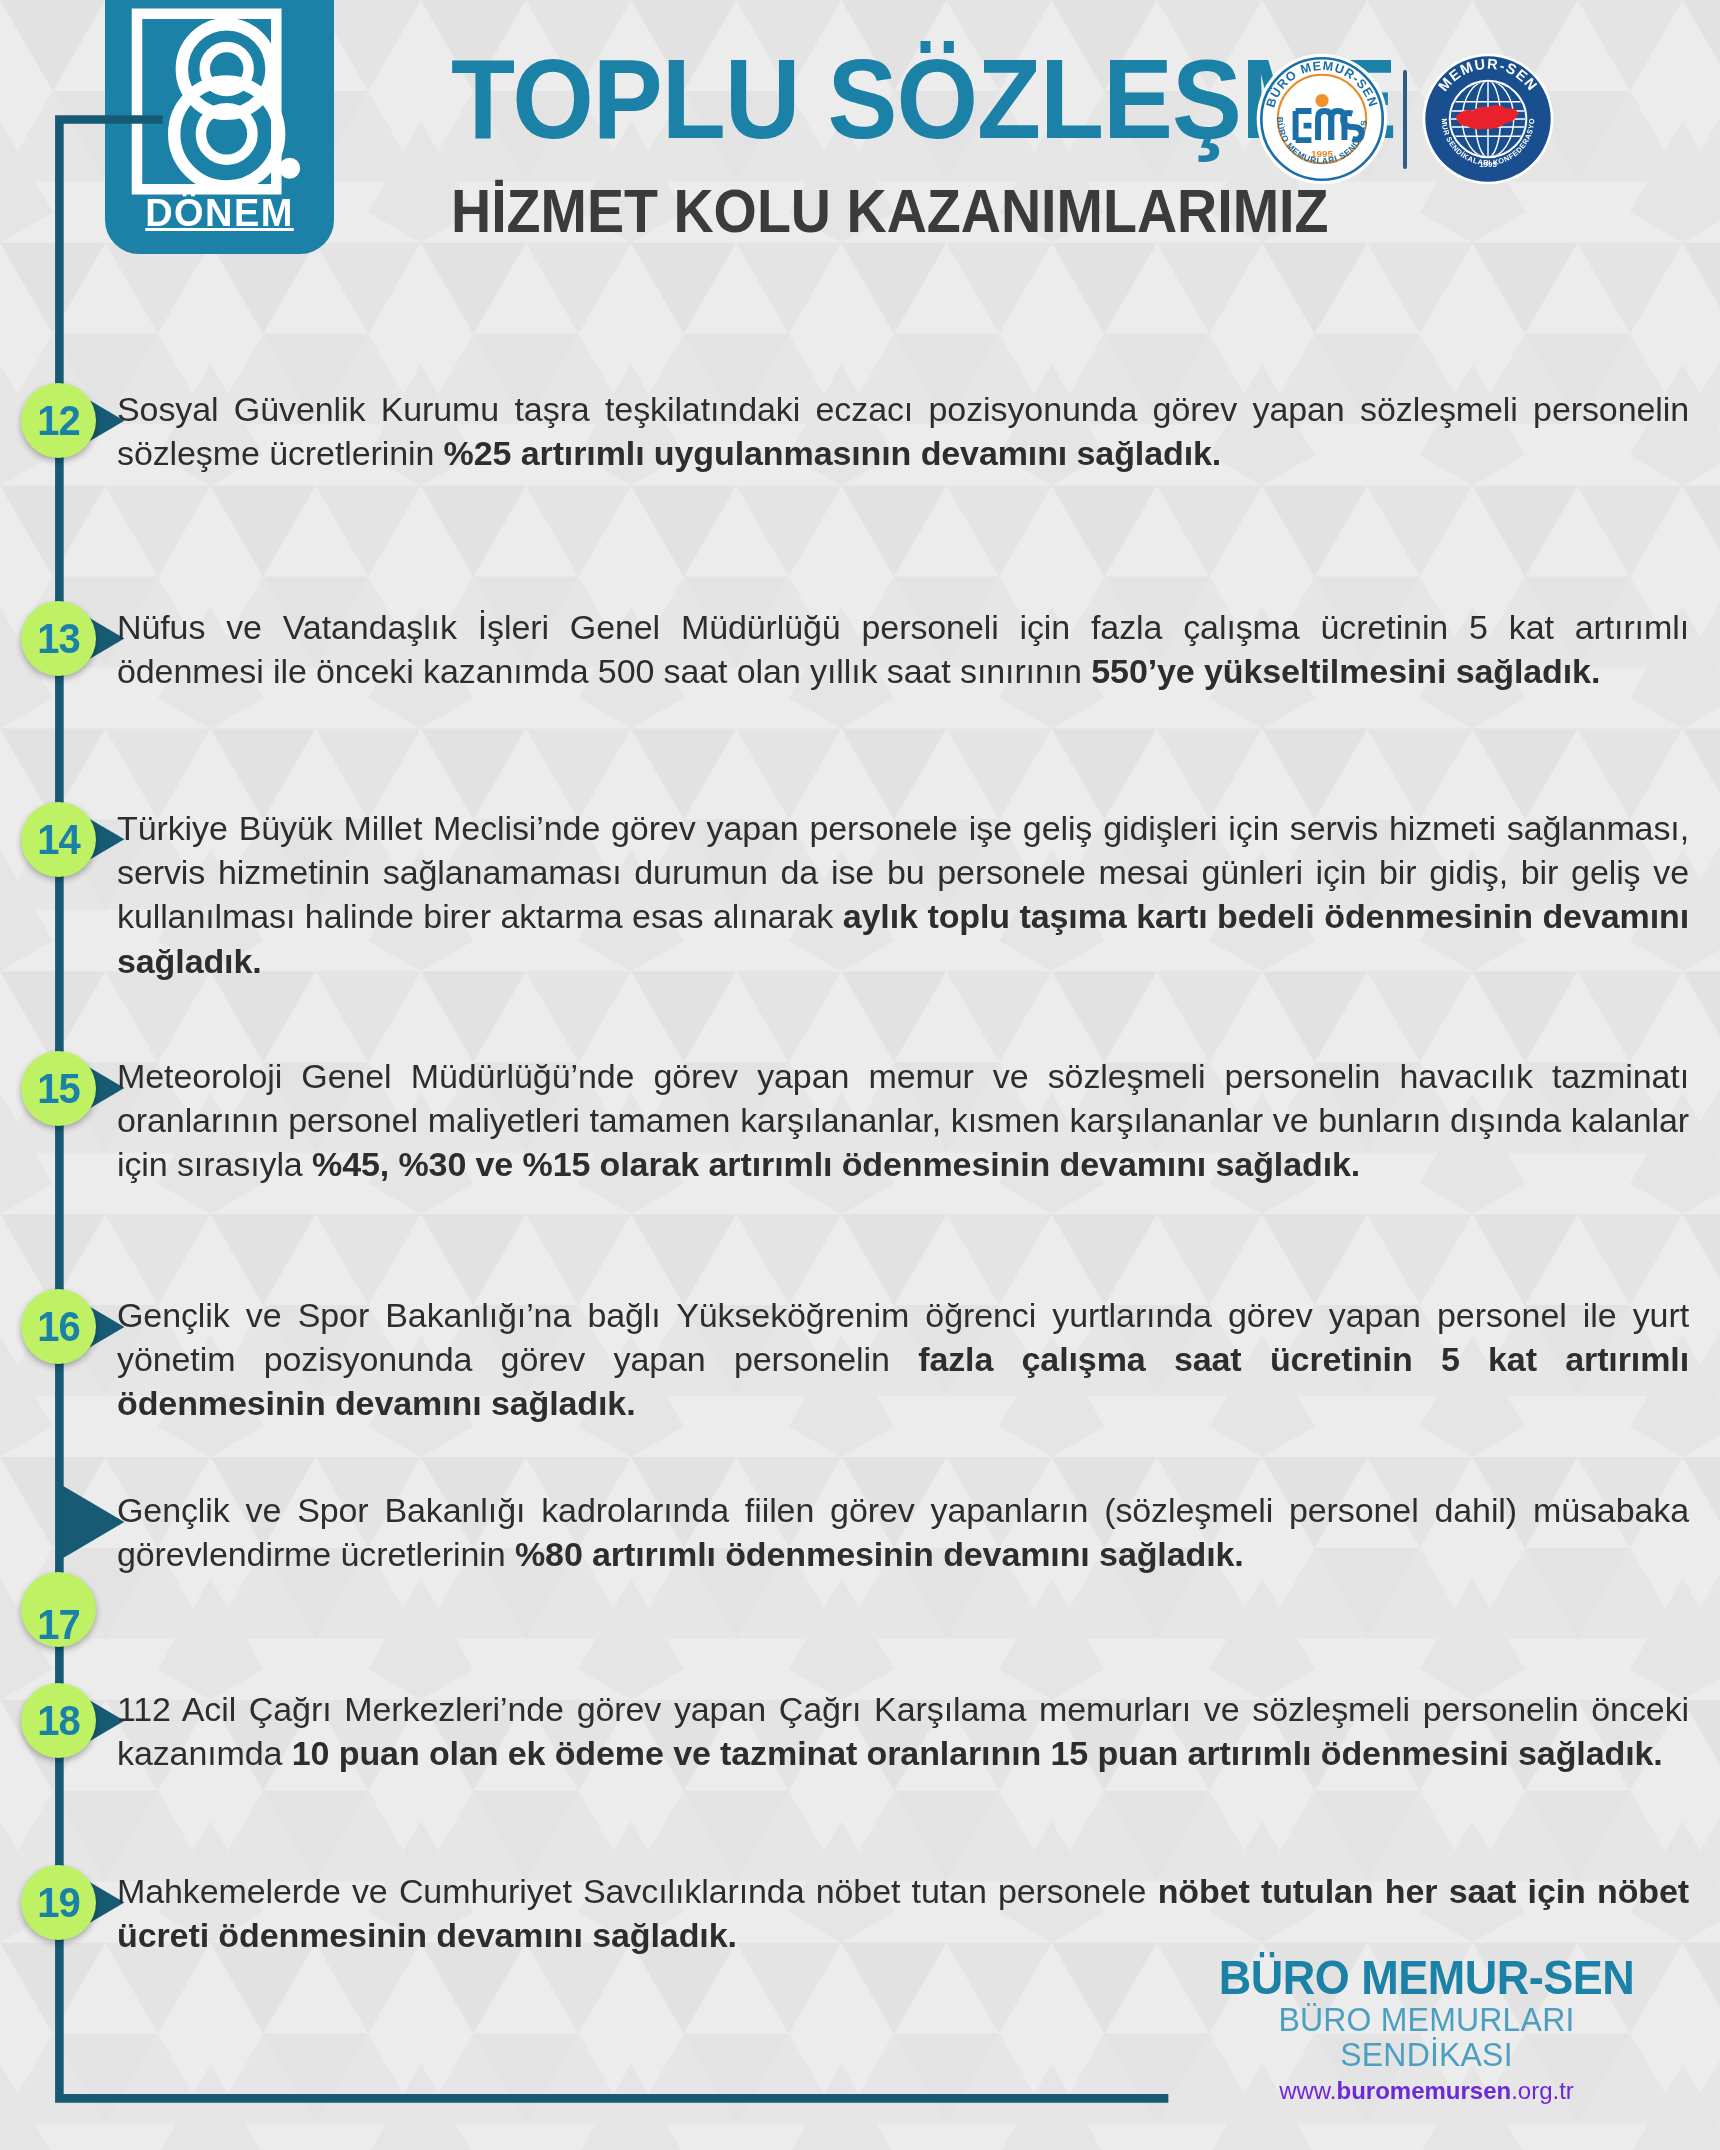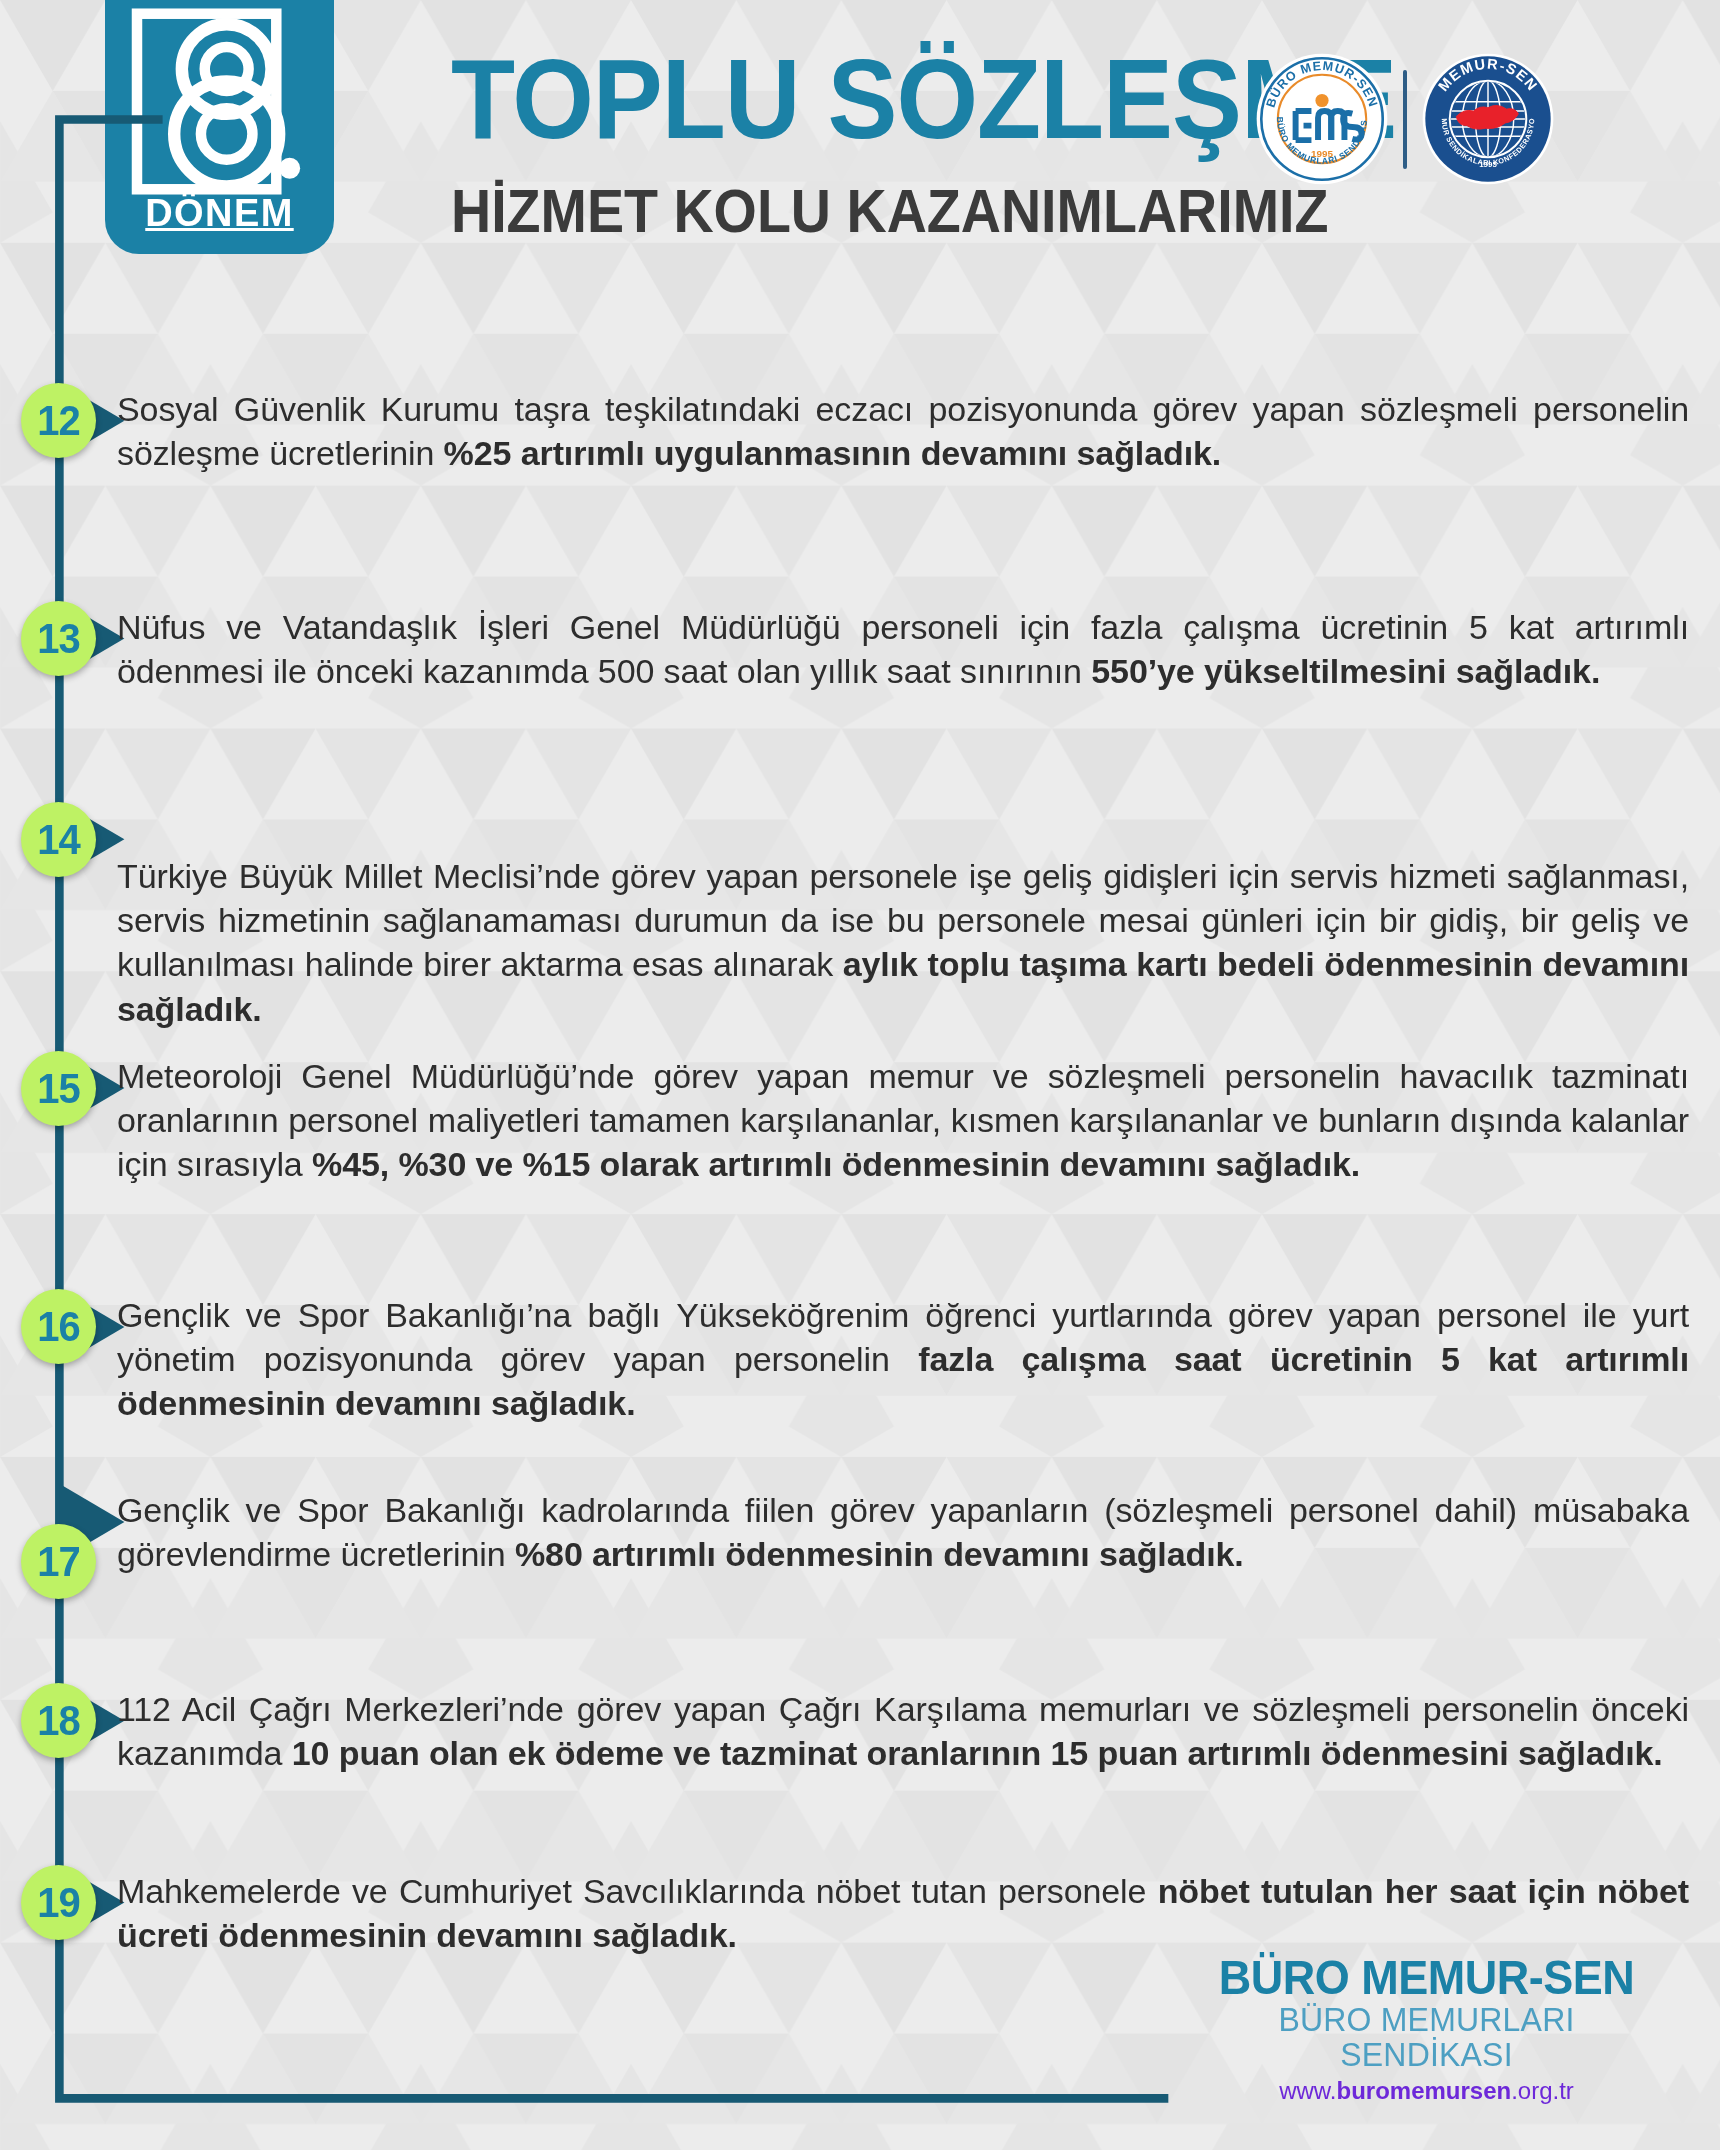--- a/index.html
+++ b/index.html
@@ -311,21 +311,21 @@
     </div>
     <div class="item" style="top:605px;">
       <div class="item-text">
         <span>Nüfus ve Vatandaşlık İşleri Genel Müdürlüğü personeli için fazla çalışma ücretinin 5 kat artırımlı ödenmesi ile önceki kazanımda 500 saat olan yıllık saat sınırının </span><b>550’ye yükseltilmesini sağladık.</b>
       </div>
     </div>
 
     <div class="badge" style="left:21px; top:802px;">
       <span>14</span>
     </div>
-    <div class="item" style="top:806px;margin-top:48px;">
+    <div class="item" style="top:806px;">
       <div class="item-text">
         <span>Türkiye Büyük Millet Meclisi’nde görev yapan personele işe geliş gidişleri için servis hizmeti sağlanması, servis hizmetinin sağlanamaması durumun da ise bu personele mesai günleri için bir gidiş, bir geliş ve kullanılması halinde birer aktarma esas alınarak </span><b>aylık toplu taşıma kartı bedeli ödenmesinin devamını sağladık.</b>
       </div>
     </div>
 
     <div class="badge" style="left:21px; top:1051px;">
       <span>15</span>
     </div>
     <div class="item" style="top:1054px;">
       <div class="item-text">
@@ -335,21 +335,21 @@
 
     <div class="badge" style="left:21px; top:1289px;">
       <span>16</span>
     </div>
     <div class="item" style="top:1293px;">
       <div class="item-text">
         <span>Gençlik ve Spor Bakanlığı’na bağlı Yükseköğrenim öğrenci yurtlarında görev yapan personel ile yurt yönetim pozisyonunda görev yapan personelin </span><b>fazla çalışma saat ücretinin 5 kat artırımlı ödenmesinin devamını sağladık.</b>
       </div>
     </div>
 
-    <div class="badge" style="left:21px; top:1524px;">
+    <div class="badge" style="left:21px; top:1572px;align-items:flex-end;">
       <span>17</span>
     </div>
     <div class="item" style="top:1488px;">
       <div class="item-text">
         <span>Gençlik ve Spor Bakanlığı kadrolarında fiilen görev yapanların (sözleşmeli personel dahil) müsabaka görevlendirme ücretlerinin </span><b>%80 artırımlı ödenmesinin devamını sağladık.</b>
       </div>
     </div>
 
     <div class="badge" style="left:21px; top:1683px;text-align:center;">
       <span>18</span>

